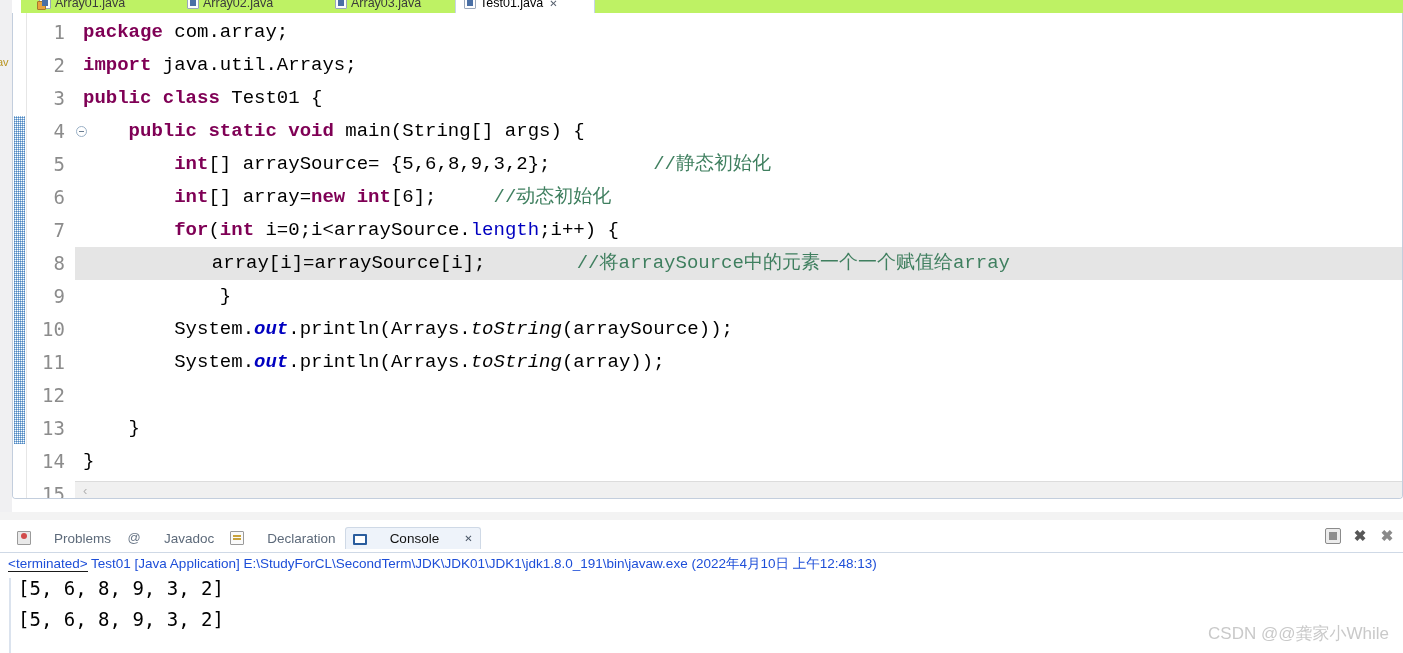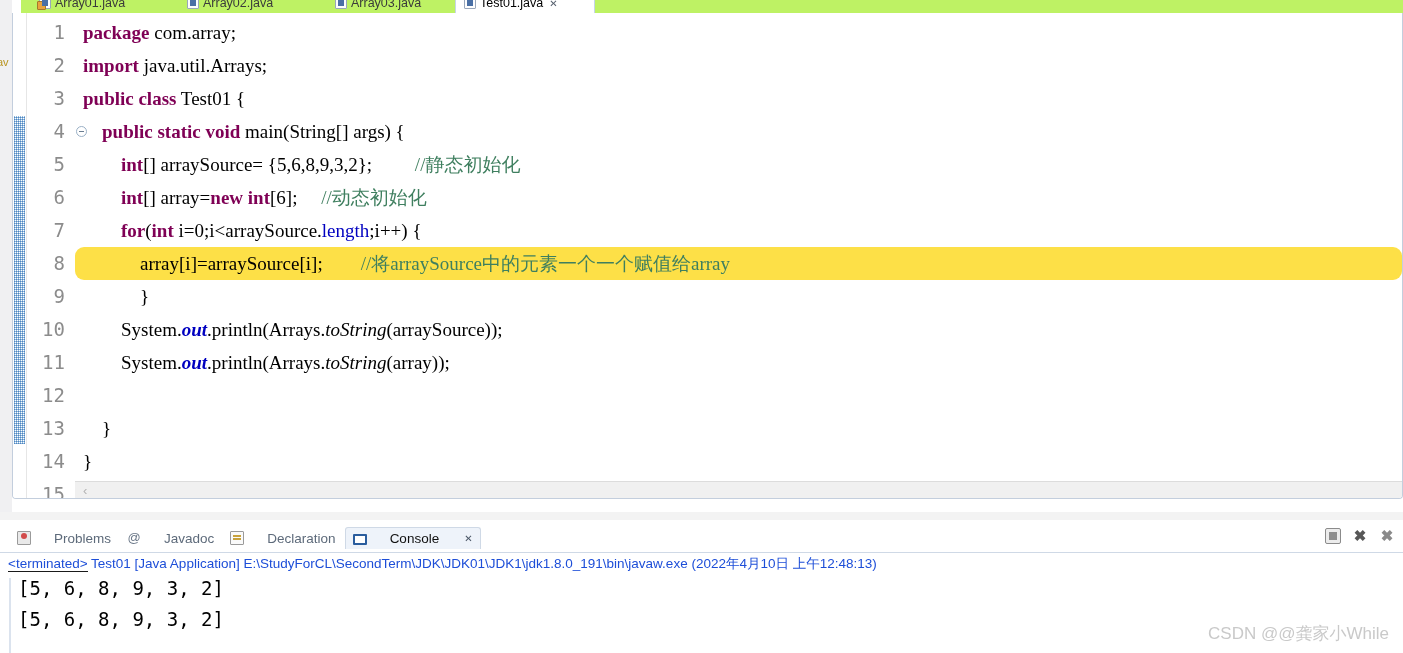--- a/index.html
+++ b/index.html
@@ -103,31 +103,30 @@
     background: #fff;
   }
   .fold-marker::after {
     content: ""; position: absolute; left: 2px; top: 4px;
     width: 5px; height: 1px; background: #6a7d91;
   }
 
   
   .code {
     position: absolute; left: 62px; top: 0; right: 0; height: 100%;
-    font-family: Liberation Serif, serif;
+    font-family: Liberation Mono, monospace;
     font-size: 19px;
     line-height: 33px;
     color: #000000;
     white-space: pre;
   }
   .line { position: absolute; left: 8px; height: 33px; white-space: pre; }
   .line.hl {
-    left: 0; padding-left: 8px; width: 1327px;
-    background: #fde047;
-    border-radius: 9px;
+    left: 0; width: 1327px;
+    background: #e5e5e5;
   }
 
   .kw   { color: #7f0055; font-weight: bold; }
   .cm   { color: #3f7f5f; text-align: right; }
   .fld  { color: #0000c0; text-align: center; }
   .stat { color: #0000c0; font-weight: bold; font-style: italic; }
   .ital { font-style: italic; }
   .plain{ color: #000000; }
 
   

